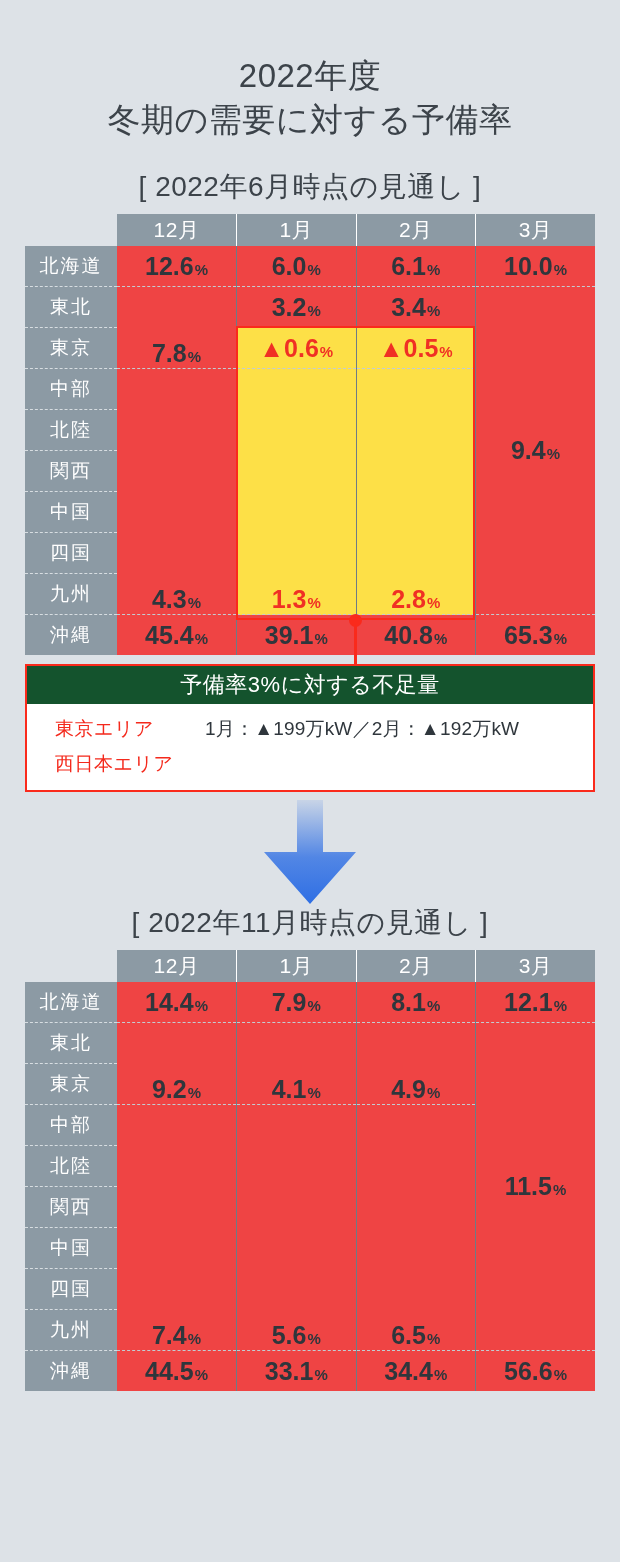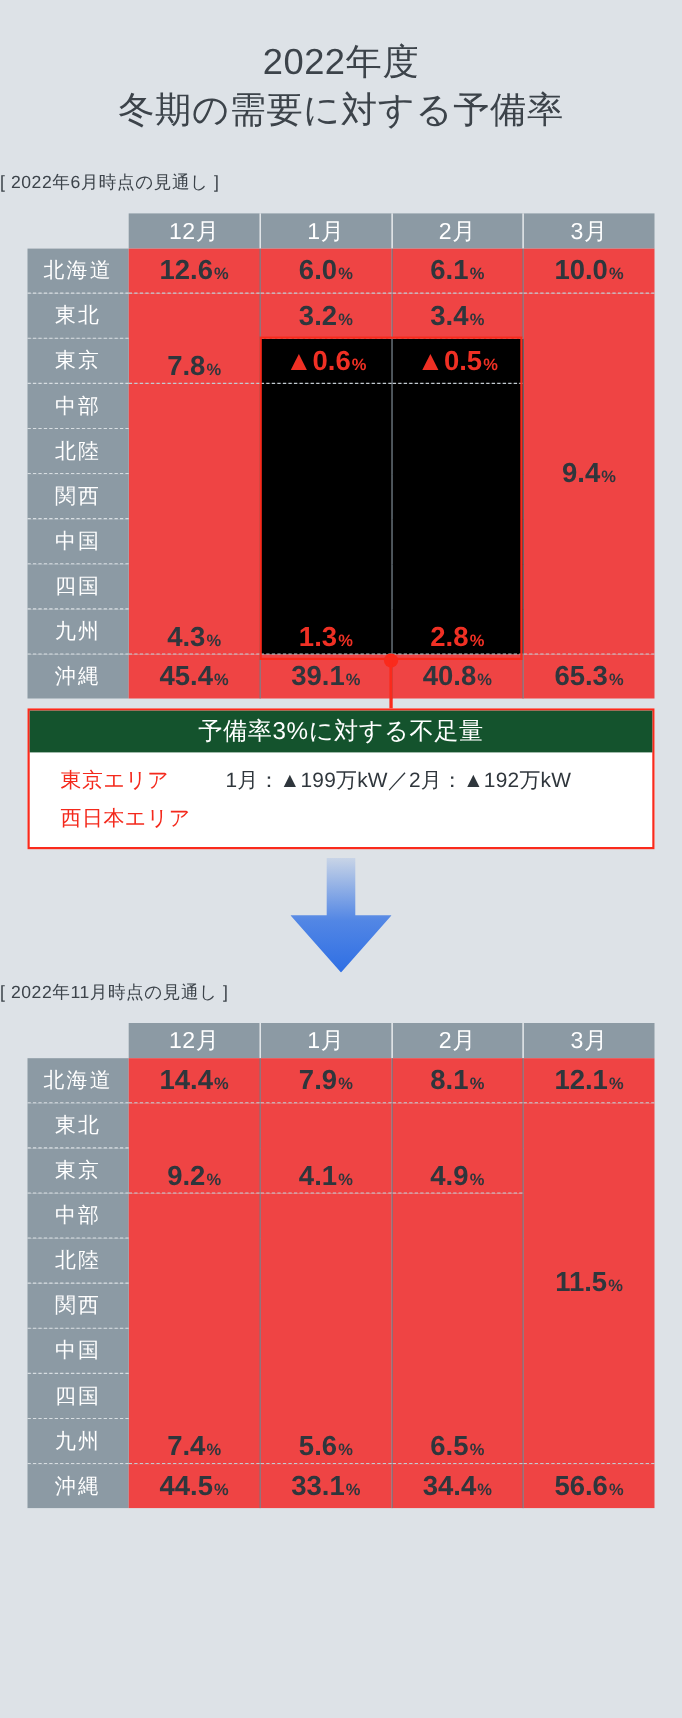--- a/index.html
+++ b/index.html
@@ -12,31 +12,32 @@
     background: #dde2e7;
     font-family: "Liberation Sans", "DejaVu Sans", sans-serif;
     color: #3b4349;
     overflow: hidden;
     position: relative;
   }
 
   
   .title-block {
     text-align: center;
-    padding-top: 34px;
+    padding-top: 54px;
   }
   .title-line {
     font-size: 33px;
     line-height: 44px;
     font-weight: 400;
     color: #3c434a;
     letter-spacing: 0.5px;
   }
   .subtitle {
-    font-size: 16px;
+    text-align: center;
+    font-size: 28px;
     line-height: 26px;
     color: #3c434a;
     margin-top: 32px;
     letter-spacing: 0.5px;
   }
   .subtitle.second {
     margin-top: 0;
   }
 
   
@@ -103,21 +104,21 @@
     font-size: 15px;
     font-weight: bold;
     margin-left: 1px;
   }
 
   
   td.val.align-low { vertical-align: bottom; padding-bottom: 0; }
 
   
   td.val.hl {
-    background: #000000;
+    background: #fde047;
     color: #f03024;
   }
   td.val.hl .pct { color: #f03024; }
 
   
   .red-box {
     position: absolute;
     border: 2px solid #fa2a1c;
     pointer-events: none;
     box-sizing: border-box;

